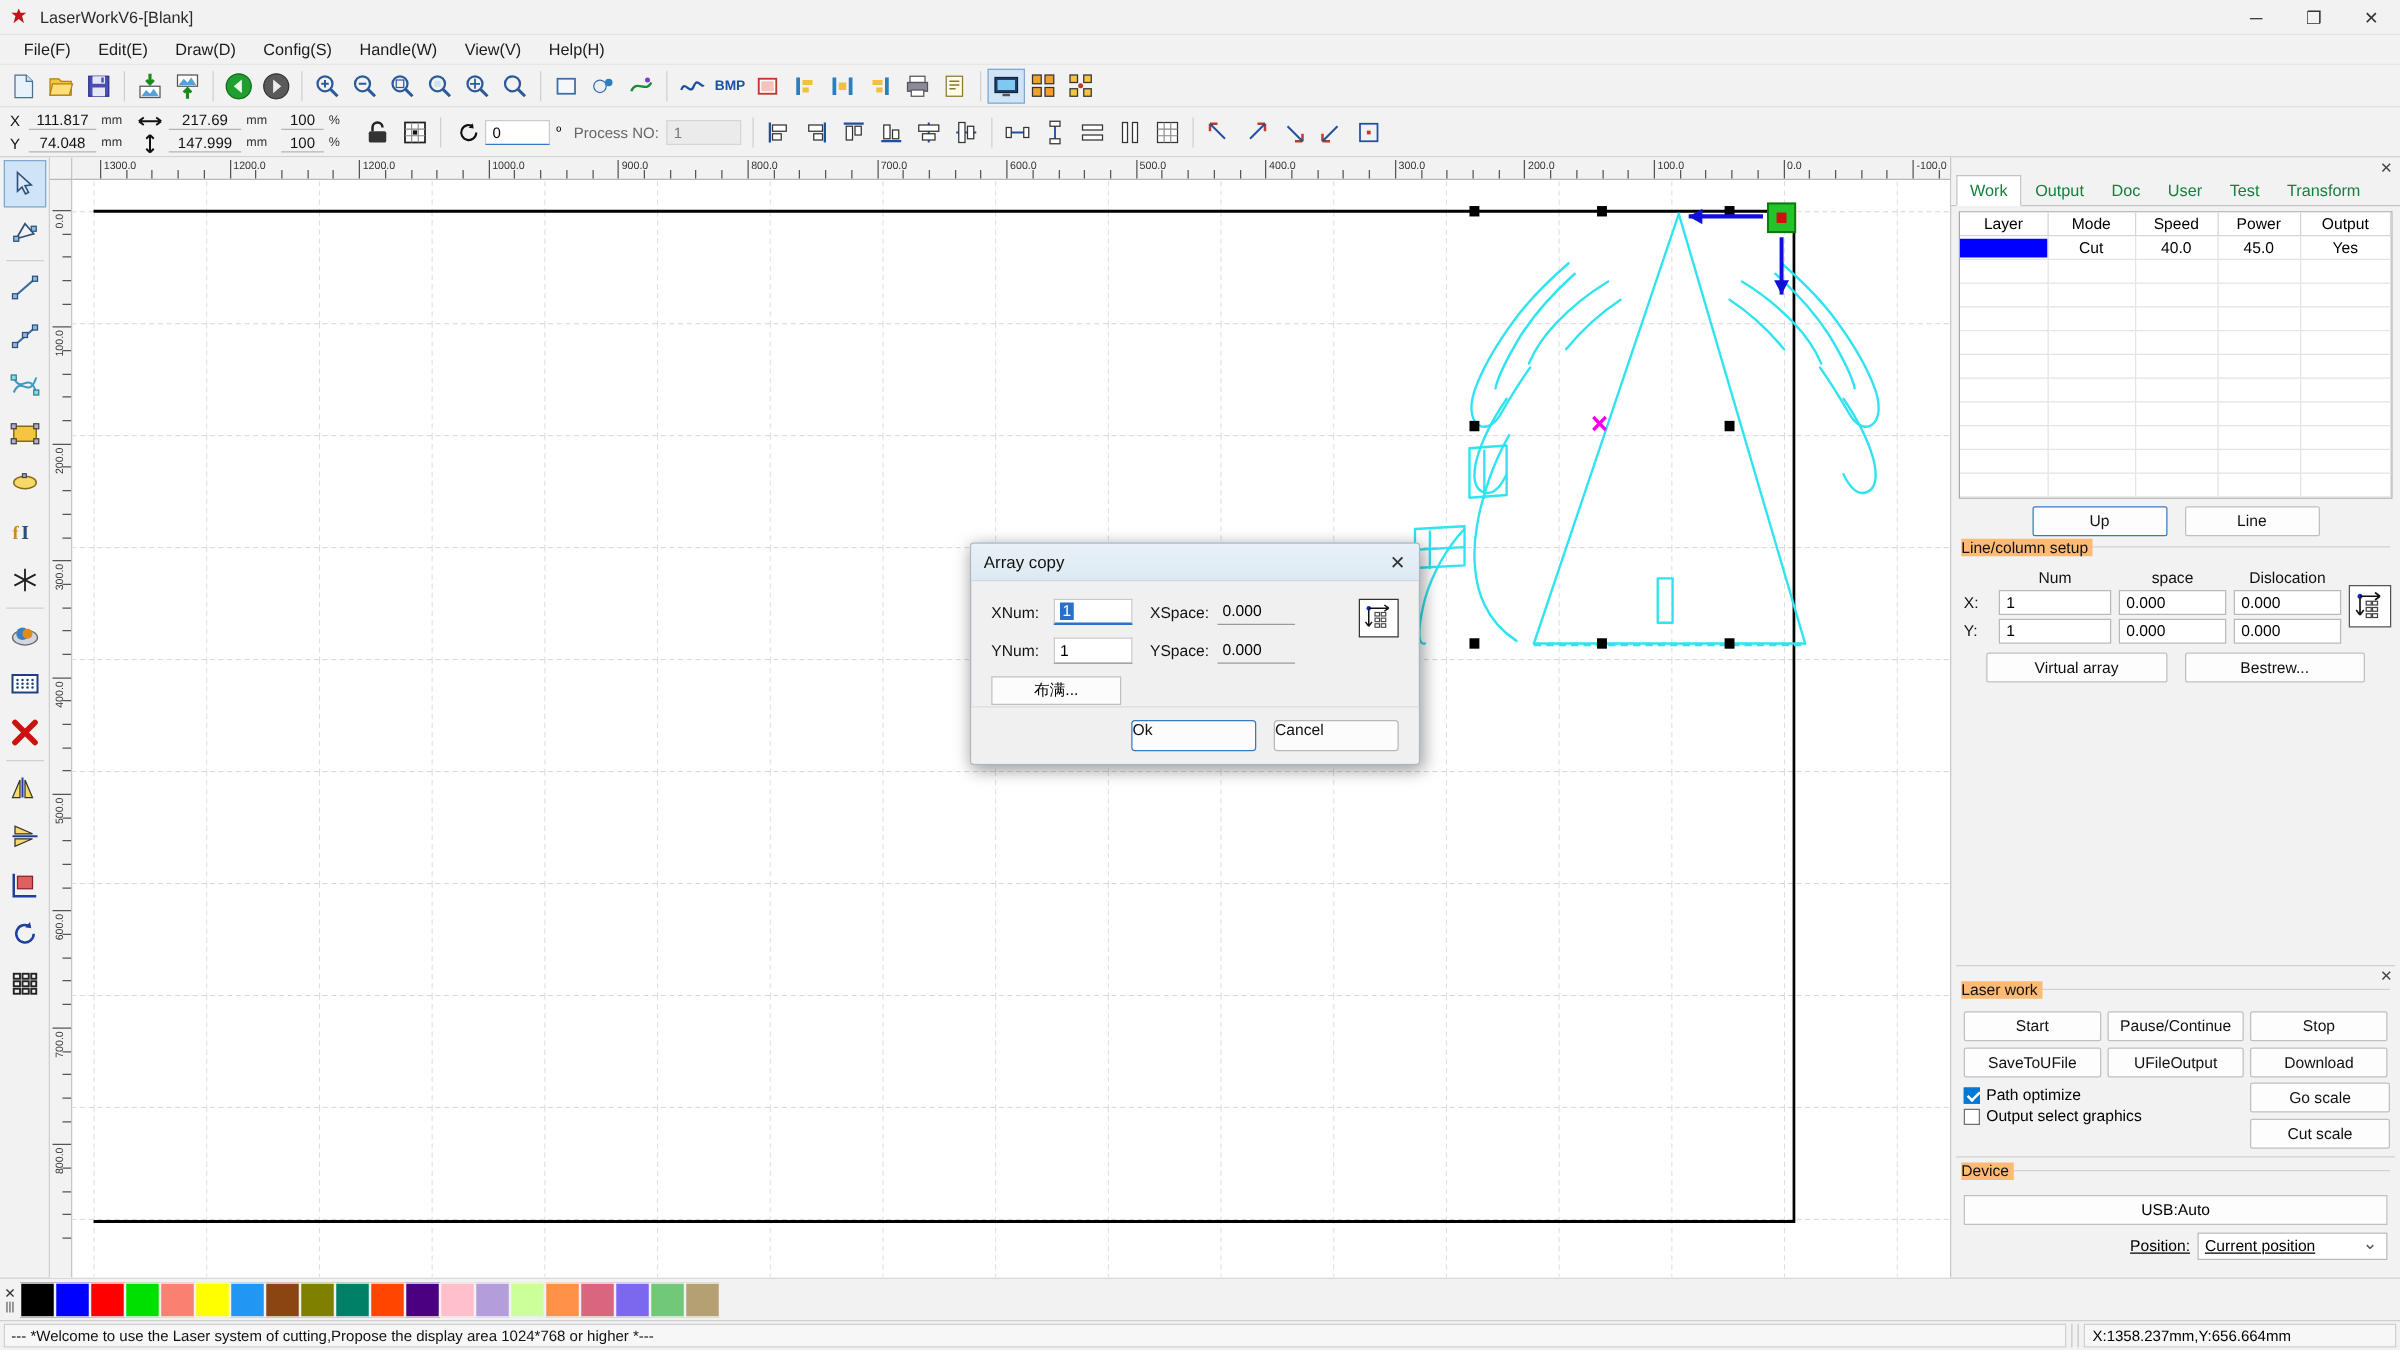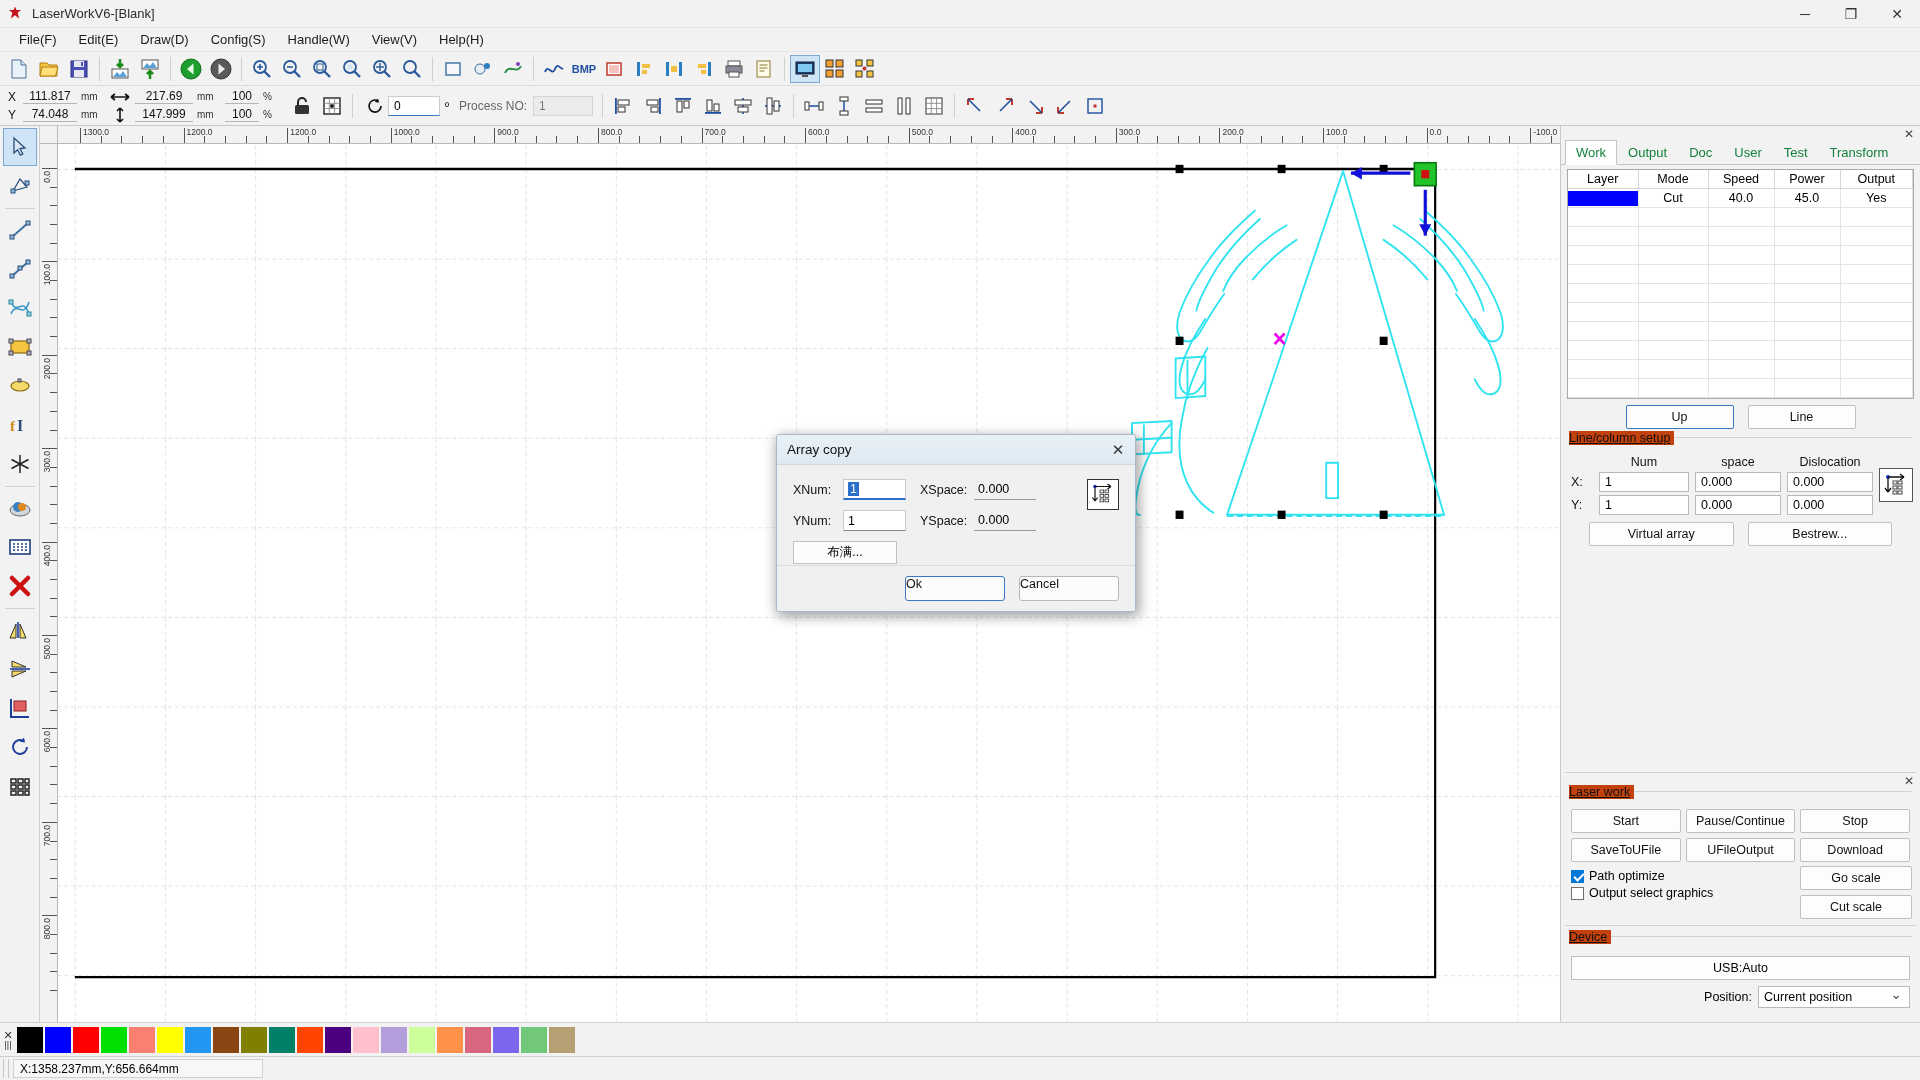--- a/index.html
+++ b/index.html
@@ -83,38 +83,38 @@
   .layer-table { margin: 4px 6px 0 6px; border: 1px solid #a9a9a9; background: #fff; flex: 0 0 auto;}
   .layer-table table { border-collapse: collapse; width: 100%; }
   .layer-table th { font-weight: normal; font-size: 12.5px; border-right: 1px solid #d5d5d5; border-bottom: 1px solid #d5d5d5; padding: 2px 0; background: #fff; }
   .layer-table td { font-size: 12.5px; border-right: 1px solid #e4e4e4; border-bottom: 1px solid #e4e4e4; text-align: center; height: 19px;}
   .layer-swatch { width: 100%; height: 15px; display:block; }
   .updown { display: flex; gap: 14px; justify-content: center; margin: 6px 0 4px 0;}
   .btn { background: #fdfdfd; border: 1px solid #c0c0c0; border-radius: 2px; font-size: 12.5px; padding: 4px 0; text-align: center;
          font-family: "Liberation Sans", sans-serif; color: #111;}
   .btn.focus { border: 1px solid #3b78c2; }
   .grp { margin: 4px 8px 0 8px; border-top: 1px solid #d2d2d2; padding-top: 2px; position: relative; }
-  .grp-title { font-size: 12.5px; color: #111; background: #c2410c; position: relative; top: -10px; display: inline-block; padding-right: 4px; margin-bottom: -8px; text-decoration: underline;}
+  .grp-title { font-size: 12.5px; color: #111; background: #fdba74; position: relative; top: -10px; display: inline-block; padding-right: 4px; margin-bottom: -8px;}
   .lc-grid { display: grid; grid-template-columns: 22px 90px 86px 86px 1fr; align-items: center; gap: 3px 6px; padding: 0 2px;}
   .lc-head { font-size: 12.5px; text-align: center; color: #111; }
   .lc-lab { font-size: 12.5px; color: #111; }
   .lc-in { height: 20px; border: 1px solid #b9b9b9; background: #fff; font-size: 12.5px; padding-left: 5px; width: 100%;
            font-family: "Liberation Sans", sans-serif; }
   .arrbtn { width: 34px; height: 34px; border: 1px solid #555; background: #fff; display:flex; align-items:center; justify-content:center;}
   .two-btn { display: flex; gap: 14px; margin: 7px 2px 4px 2px;}
   .two-btn .btn { flex: 1; }
 
   .panel-sep { height: 1px; background: #cfcfcf; margin: 6px 4px; }
   .lw-grid { display: grid; grid-template-columns: 1fr 1fr 1fr; gap: 5px; padding: 0 2px; }
   .chk-row { display: flex; align-items: center; gap: 5px; font-size: 12.5px; padding: 3px 0 0 2px;}
   .chkbox { width: 13px; height: 13px; border: 1px solid #707070; background: #fff; display: inline-block; position: relative; }
   .chkbox.on { background: #0078d7; border-color: #0078d7; }
   .chkbox.on::after { content: ""; position: absolute; left: 3.5px; top: 0.5px; width: 4px; height: 8px; border: solid #fff; border-width: 0 2px 2px 0; transform: rotate(45deg); }
   .dev-field { border: 1px solid #c0c0c0; background: #fdfdfd; text-align: center; font-size: 12.5px; padding: 4px 0; margin: 2px 2px 6px 2px;}
-  .pos-row { display: flex; align-items: center; justify-content: flex-end; gap: 6px; padding: 0 2px 4px 2px;}
+  .pos-row { display: flex; align-items: center; justify-content: flex-end; gap: 6px; padding: 0 2px 4px 2px; text-decoration: underline;}
   .pos-lab { font-size: 12.5px; }
   .sel-box { width: 152px; height: 22px; border: 1px solid #b9b9b9; background: #fff; font-size: 12.5px; display: flex; align-items: center; padding-left: 5px; position: relative;}
   .sel-box::after { content: "⌄"; position: absolute; right: 7px; top: -1px; color: #555; font-size: 14px;}
 
   
   .palette-bar { height: 34px; background: #f2f2f2; display: flex; align-items: center; border-top: 1px solid #cfcfcf; flex: 0 0 34px;}
   .pal-x { width: 16px; display: flex; flex-direction: column; align-items: center; justify-content: center; font-size: 11px; color: #333; line-height: 1;}
   .sw { width: 28px; height: 28px; border: 1px solid #f2f2f2; }
 
   
@@ -1117,20 +1117,21 @@
         <div class="sw" style="background: rgb(204, 255, 153);"></div>
         <div class="sw" style="background: rgb(255, 146, 72);"></div>
         <div class="sw" style="background: rgb(217, 101, 127);"></div>
         <div class="sw" style="background: rgb(123, 104, 238);"></div>
         <div class="sw" style="background: rgb(112, 200, 120);"></div>
         <div class="sw" style="background: rgb(181, 160, 116);"></div>
       </div>
   </div>
 
   <div class="statusbar">
+    <div class="status-main">--- *Welcome to use the Laser system of cutting,Propose the display area 1024*768 or higher *---</div>
     <div class="status-grip"></div>
     <div class="status-coord">X:1358.237mm,Y:656.664mm</div>
   </div>
 
   <div class="dlg-shadow"></div>
   <div class="dialog">
     <div class="dlg-title">
       <span>Array copy</span>
       <div class="dlg-close">✕</div>
     </div>

